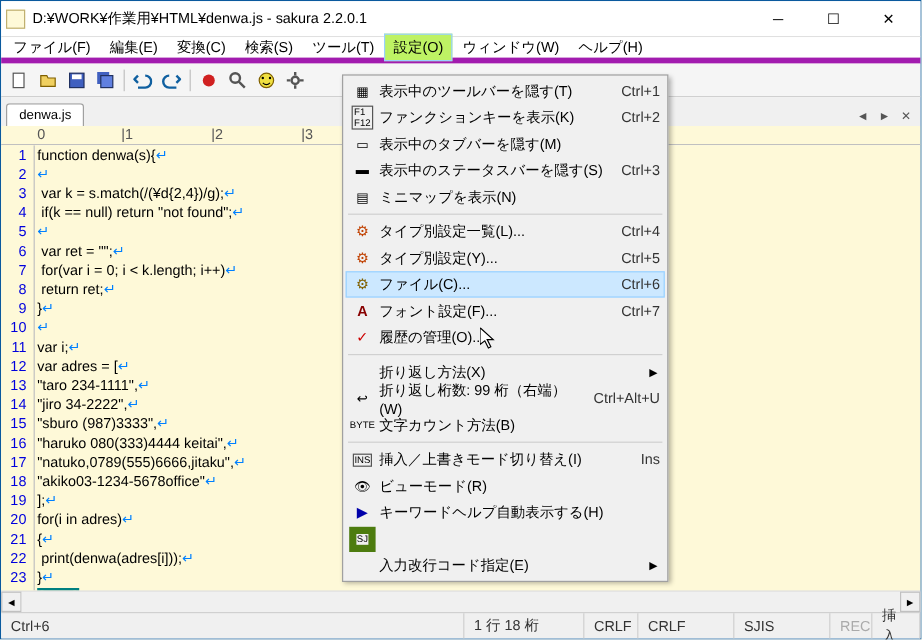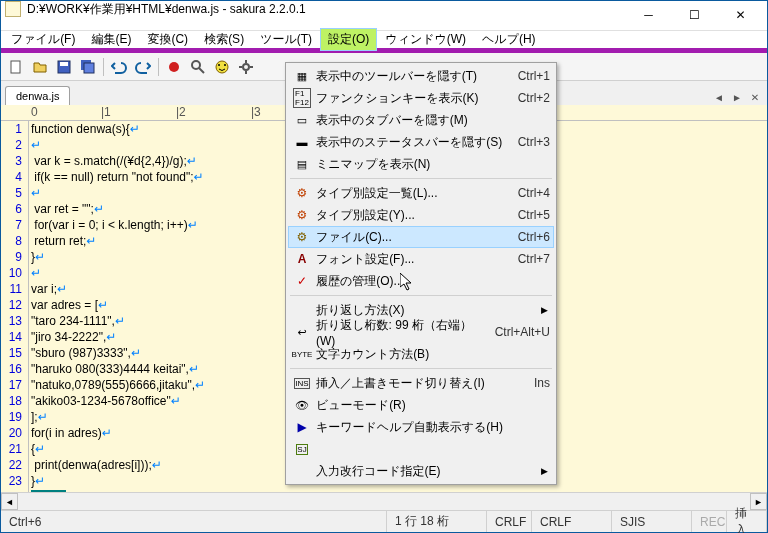--- a/index.html
+++ b/index.html
@@ -1,18 +1,18 @@
 <!DOCTYPE html>
 <html><head>
 <meta charset="utf-8">
 <style>
 * { margin: 0; padding: 0; box-sizing: border-box; font-family: "MS UI Gothic", "Meiryo", sans-serif; font-size: 12px; }
 body { background: #fff; overflow: hidden; }
 .window { width: 768px; height: 533px; border: 1px solid #0a5a9e; background: #fff; display: flex; flex-direction: column; }
-.titlebar { height: 30px; background: #fff; display: flex; padding: 0 4px; border-bottom: 1px solid #e0e0e0; }
+.titlebar { height: 30px; background: #fff; display: flex; align-items: center; padding: 0 4px; border-bottom: 1px solid #e0e0e0; }
 .titlebar .icon { width: 16px; height: 16px; margin-right: 6px; background: #fef9d8; border: 1px solid #c0b070; }
 .titlebar .title { flex: 1; color: #000; }
 .win-controls { display: flex; gap: 1px; }
 .win-btn { width: 45px; height: 28px; display: flex; align-items: center; justify-content: center; background: #fff; }
 .menubar { height: 22px; display: flex; align-items: center; padding: 0 2px; border-bottom: 5px solid #a21caf; background: #fff; }
 .menu-item { padding: 3px 8px; cursor: default; }
 .menu-item.active { background: #bef264; border: 1px solid #99d1ff; padding: 2px 7px; }
 .toolbar { height: 28px; display: flex; align-items: center; padding: 2px 4px; gap: 2px; background: #f5f5f5; border-bottom: 1px solid #d0d0d0; }
 .tb-btn { width: 22px; height: 22px; display: flex; align-items: center; justify-content: center; border: 1px solid transparent; }
 .tb-sep { width: 1px; height: 18px; background: #c0c0c0; margin: 0 2px; }
@@ -285,21 +285,21 @@
       <div class="dd-label">ビューモード(R)</div>
     </div>
     <div class="dd-item">
       <div class="dd-icon">
         <span style="color:#00a">▶</span>
       </div>
       <div class="dd-label">キーワードヘルプ自動表示する(H)</div>
     </div>
     <div class="dd-item">
       <div class="dd-icon">
-        <span style="font-size:8px;border:1px solid #4d7c0f">SJ</span>
+        <span style="font-size:8px;border:6px solid #4d7c0f">SJ</span>
       </div>
     </div>
     <div class="dd-item">
       <div class="dd-icon"></div>
       <div class="dd-label">入力改行コード指定(E)</div>
       <div class="dd-arrow">▶</div>
     </div>
   </div>
 <div class="cursor-arrow">
   <svg width="16" height="20" viewBox="0 0 16 20">

